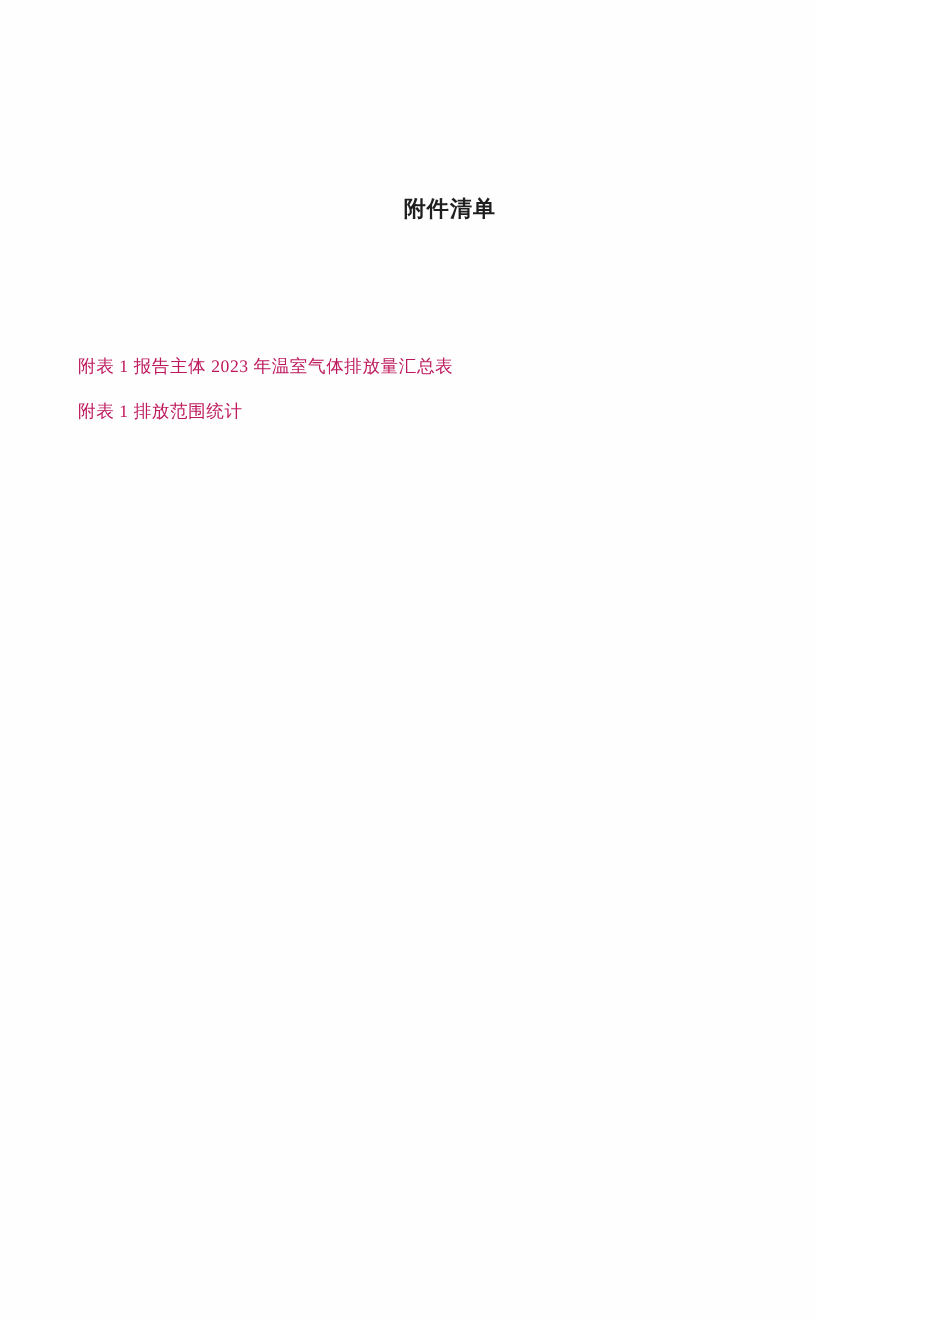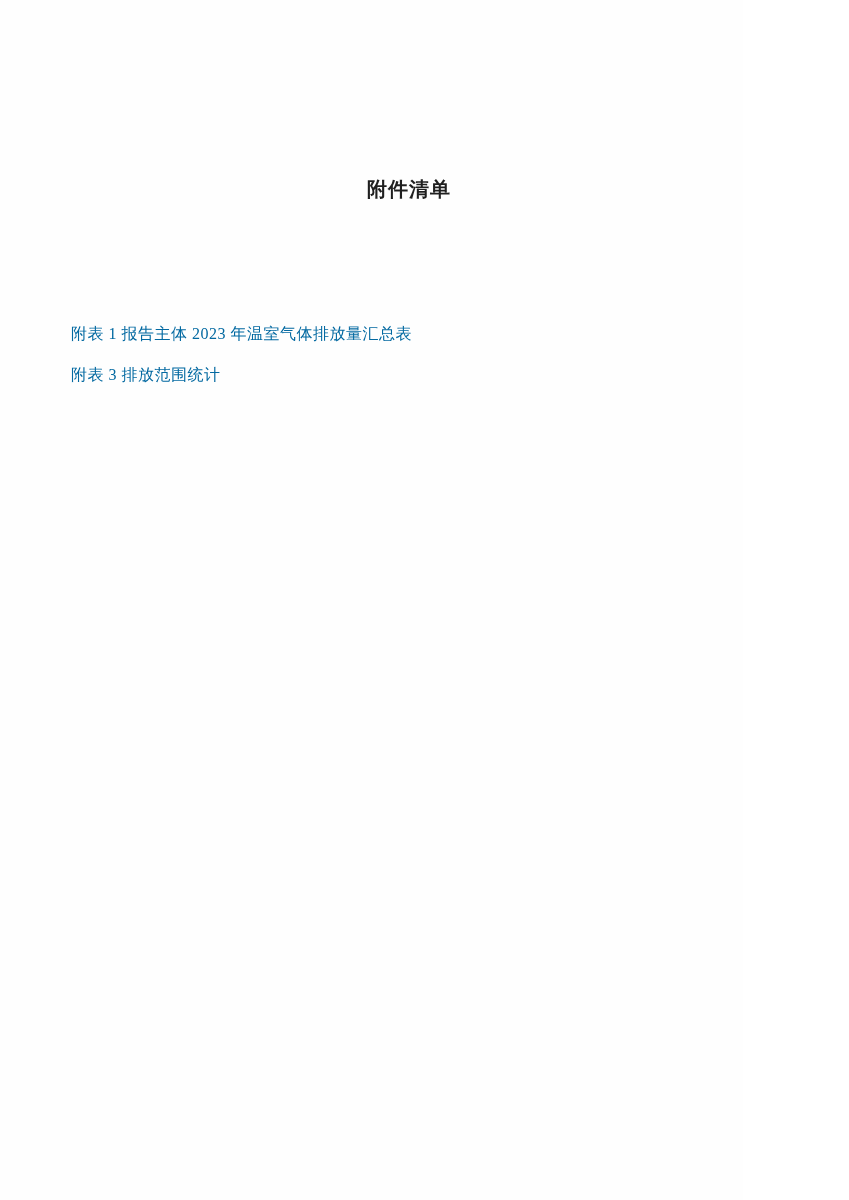--- a/index.html
+++ b/index.html
@@ -37,28 +37,28 @@
     padding: 0;
     list-style: none;
   }
   .attachment-list li {
     display: block;
     height: 40.5px;
     font-size: 16px;
     line-height: 18px;
     letter-spacing: 0.5px;
     white-space: nowrap;
-    color: #0369a1;
+    color: #be185d;
   }
 </style>
 </head>
 <body>
 
 <div class="page">
 
   <h1 class="doc-title">附件清单</h1>
 
   <ul class="attachment-list">
     <li>附表 1 报告主体 2023 年温室气体排放量汇总表</li>
-    <li>附表 3 排放范围统计</li>
+    <li>附表 1 排放范围统计</li>
   </ul>
 
 </div>
 
 </body></html>

